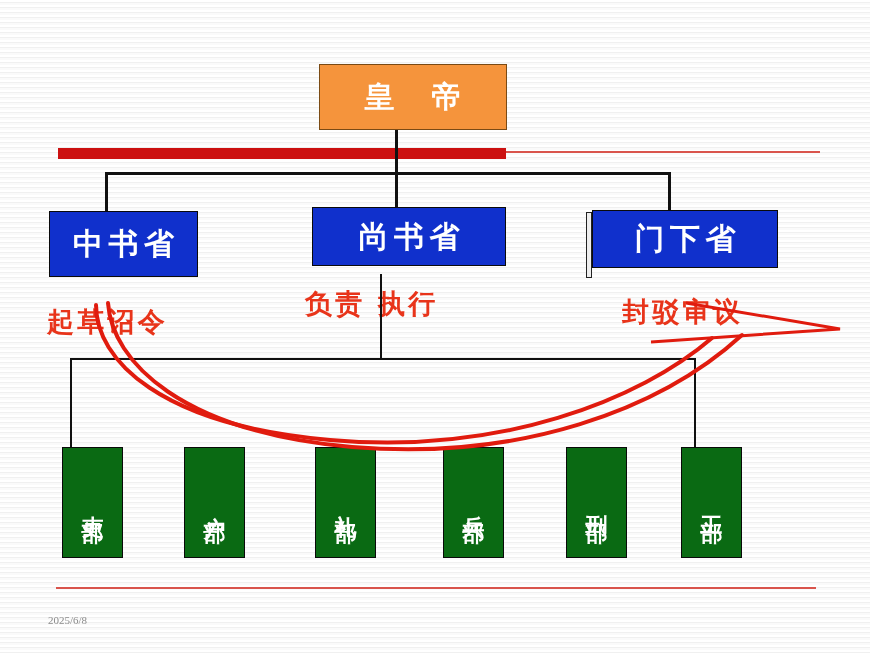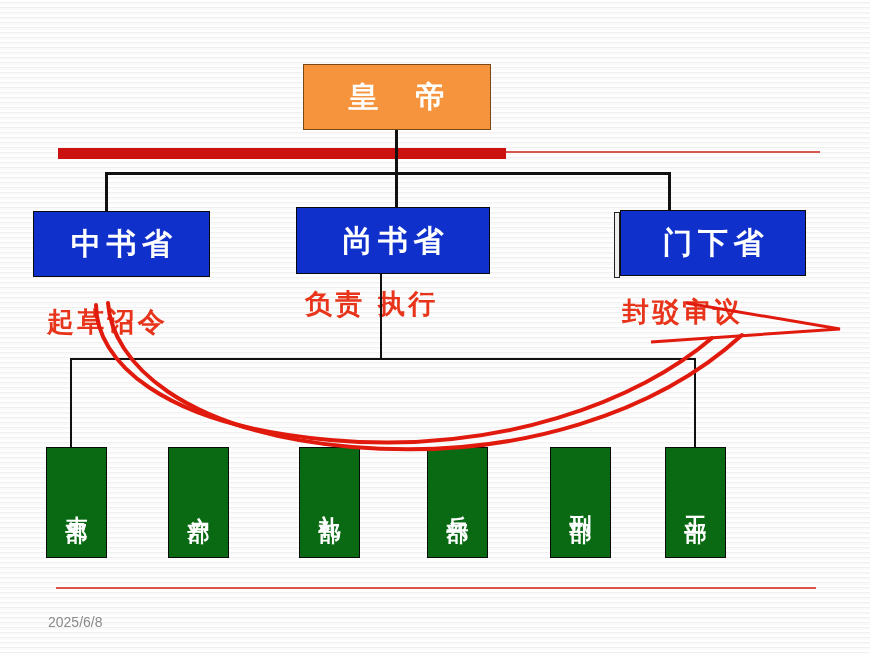--- a/index.html
+++ b/index.html
@@ -36,40 +36,41 @@
     box-sizing: border-box;
     display: flex;
     align-items: center;
     justify-content: center;
     color: #ffffff;
     font-weight: bold;
     letter-spacing: 0.18em;
     text-indent: 0.18em;
     line-height: 1;
     white-space: pre;
+    margin-left: 16px;
   }
 
   .node-emperor {
     left: 303px;
     top: 64px;
     width: 188px;
     height: 66px;
     background: #F5943C;
     border: 1px solid #7a4a14;
     font-size: 30px;
   }
 
   .node-province {
     background: #1030CC;
     border: 1px solid #0a0a0a;
     font-size: 30px;
   }
-  .prov-1 { left: 33px;  top: 211px; width: 177px; height: 66px; }
-  .prov-2 { left: 296px; top: 207px; width: 194px; height: 67px; }
-  .prov-3 { left: 620px; top: 210px; width: 186px; height: 66px; }
+  .prov-1 { left: 33px;  top: 211px; width: 149px; height: 66px; }
+  .prov-2 { left: 296px; top: 207px; width: 194px; height: 59px; }
+  .prov-3 { left: 576px; top: 210px; width: 186px; height: 58px; }
   
   .prov-3::before {
     content: "";
     position: absolute;
     left: -7px;
     top: 1px;
     width: 6px;
     height: 66px;
     background: #eeeeee;
     border: 1px solid #222222;
@@ -150,22 +151,22 @@
     height: 653px;
     pointer-events: none;
   }
 
   
   .footer-date {
     position: absolute;
     left: 48px;
     top: 614px;
     color: #8a8a8a;
-    font-size: 14px;
-    font-family: Liberation Sans, sans-serif;
+    font-size: 11px;
+    font-family: Liberation Serif, serif;
   }
 </style>
 </head>
 <body>
 
 <div id="slide">
 
   <div class="red-bar-thin"></div>
   <div class="red-bar-thick"></div>
   <div class="red-rule-bottom"></div>

